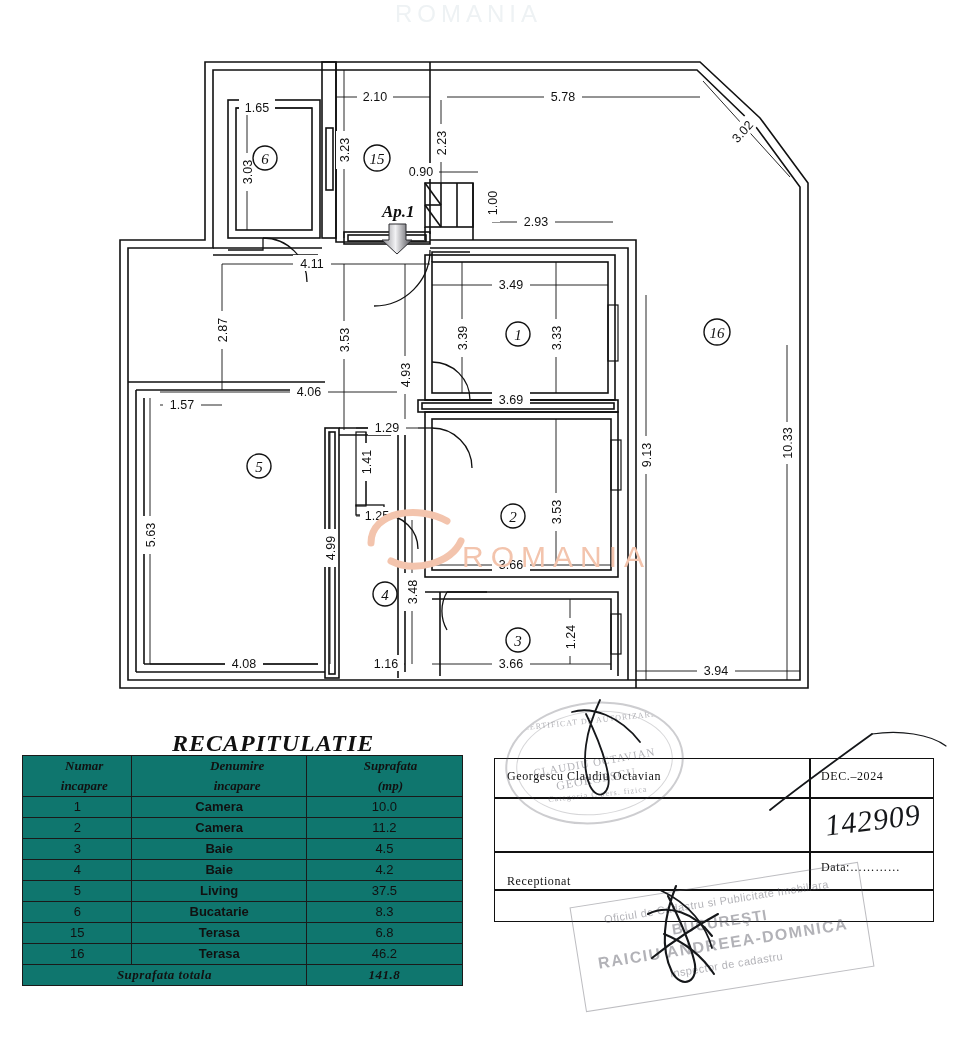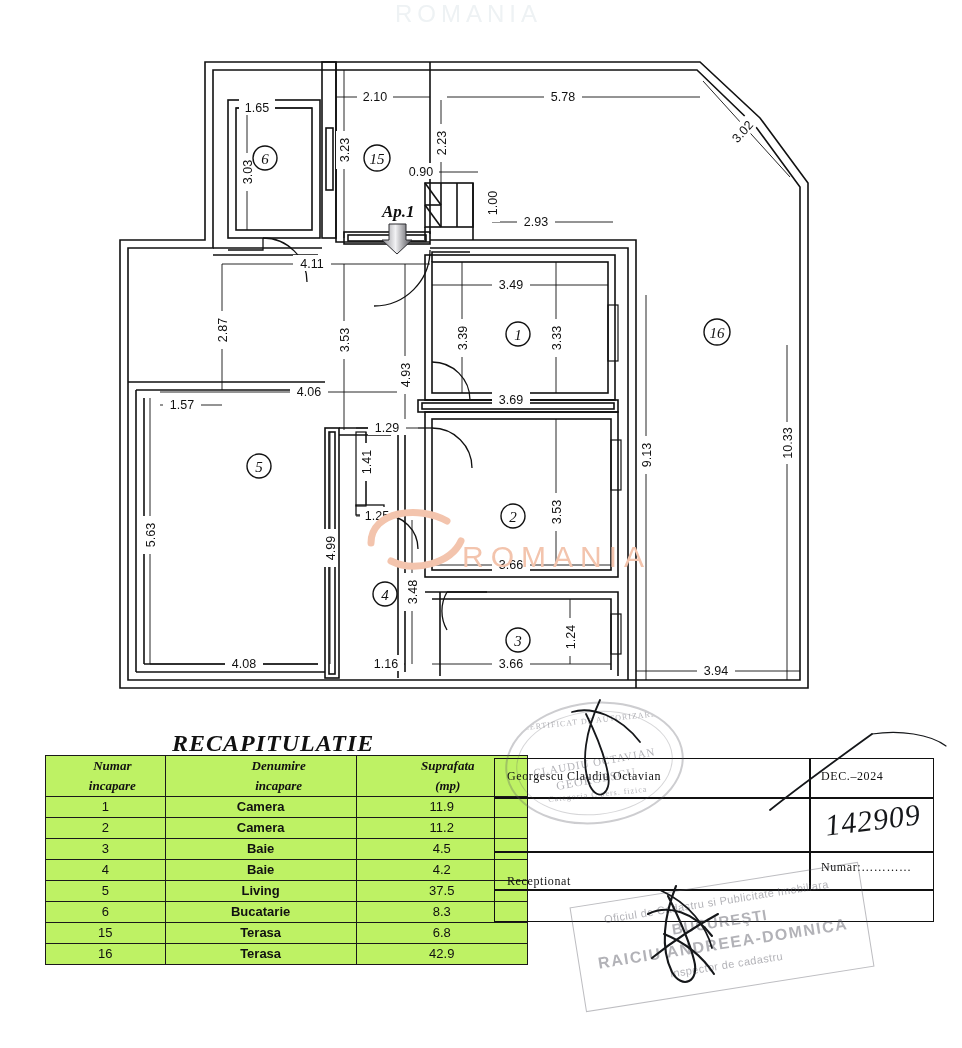--- a/index.html
+++ b/index.html
@@ -20,22 +20,22 @@
   .wm-swoosh{position:absolute;left:355px;top:487px;width:120px;height:90px;pointer-events:none;}
   .wm-tl{position:absolute;left:395px;top:0px;font-size:24px;letter-spacing:5px;color:#eef2f4;}
 
   
   .recap-title{
     position:absolute;left:172px;top:730px;
     font-family:"Liberation Serif", serif;font-style:italic;font-weight:bold;
     font-size:24px;letter-spacing:1px;
   }
   table.recap{
-    position:absolute;left:22px;top:755px;width:483px;
-    border-collapse:collapse;background:#bef264;margin-left:23px;
+    position:absolute;left:22px;top:755px;width:441px;
+    border-collapse:collapse;background:#0f766e;
   }
   table.recap td{
     border:1px solid #1a1a1a;padding:0;height:20px;line-height:20px;
     font-size:13px;text-align:center;
   }
   td.c-num{width:110px;}
   td.c-name{width:176px;font-weight:bold;}
   td.c-area{width:158px;}
   .hdr td{
     height:42px;line-height:19px;vertical-align:top;padding-top:2px;
@@ -464,21 +464,21 @@
       </td>
       <td class="c-area">
         <div>Suprafata</div>
         <div>(mp)</div>
       </td>
     </tr>
 
     <tr>
       <td class="c-num">1</td>
       <td class="c-name">Camera</td>
-      <td class="c-area">11.9</td>
+      <td class="c-area">10.0</td>
     </tr>
     <tr>
       <td class="c-num">2</td>
       <td class="c-name">Camera</td>
       <td class="c-area">11.2</td>
     </tr>
     <tr>
       <td class="c-num">3</td>
       <td class="c-name">Baie</td>
       <td class="c-area">4.5</td>
@@ -501,36 +501,40 @@
 
 
     <tr>
       <td class="c-num">15</td>
       <td class="c-name">Terasa</td>
       <td class="c-area">6.8</td>
     </tr>
     <tr>
       <td class="c-num">16</td>
       <td class="c-name">Terasa</td>
-      <td class="c-area">42.9</td>
-    </tr>
-
+      <td class="c-area">46.2</td>
+    </tr>
+
+    <tr class="sum">
+      <td colspan="2">Suprafata  totala</td>
+      <td class="c-area">141.8</td>
+    </tr>
   </tbody>
     </table>
 
   <div class="sigblock">
     <div class="sig-vline"></div>
     <div class="sig-h1"></div>
     <div class="sig-h2"></div>
     <div class="sig-h3"></div>
 
     <div class="sig-txt sg-name">Georgescu  Claudiu  Octavian</div>
     <div class="sig-txt sg-date">DEC.–2024</div>
     <div class="sig-txt sg-rec">Receptionat</div>
-    <div class="sig-txt sg-data">Numar:…………</div>
+    <div class="sig-txt sg-data">Data:…………</div>
     <div class="sg-num">142909</div>
   </div>
 
   <div class="stamp-round">
     <div class="sr-l sr1">CERTIFICAT DE AUTORIZARE</div>
     <div class="sr-l sr2">CLAUDIU OCTAVIAN</div>
     <div class="sr-l sr3">GEORGESCU</div>
     <div class="sr-l sr4">Categoria  C  pers. fizica</div>
   </div>
 

